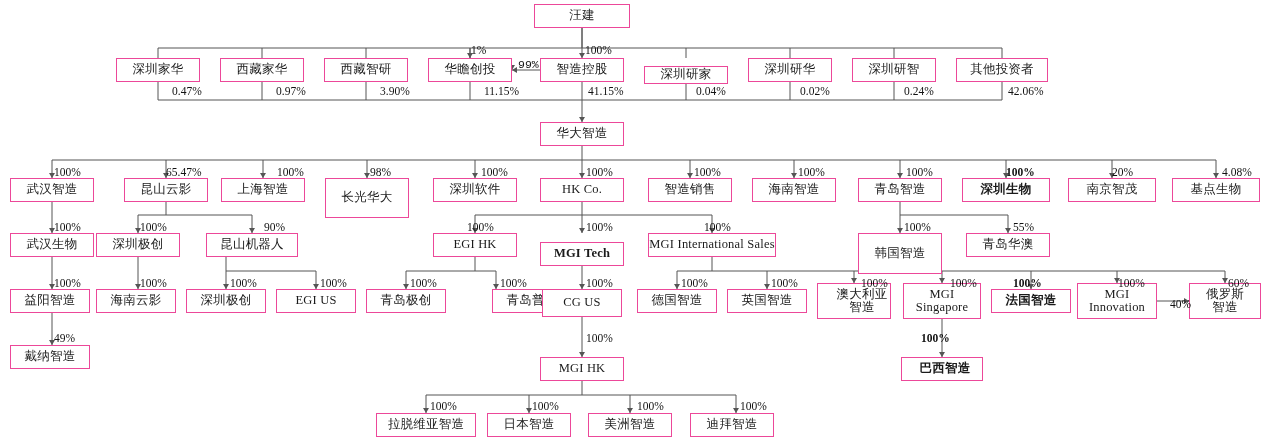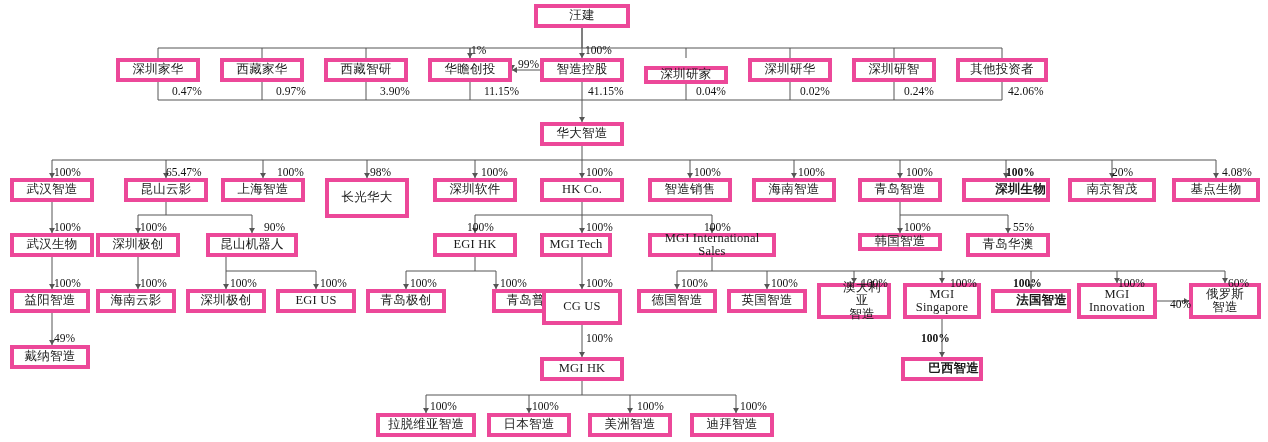--- a/index.html
+++ b/index.html
@@ -1,28 +1,28 @@
 <!DOCTYPE html>
 <html><head>
 <meta charset="utf-8">
 <style>
   html,body{margin:0;padding:0;background:#fff;}
   body{font-family:"Liberation Serif","DejaVu Serif",serif;color:#000;}
   #chart{position:relative;width:1268px;height:442px;overflow:hidden;background:#fff;}
   #svglayer{position:absolute;left:0;top:0;width:1268px;height:442px;}
   .node{
     position:absolute;box-sizing:border-box;
-    border:4px solid #ec4899;background:#fff;
+    border:1px solid #ec4899;background:#fff;
     display:flex;align-items:center;justify-content:center;
     text-align:center;line-height:1.08;
     font-size:12.5px;color:#1a1a1a;
     letter-spacing:.2px;
     z-index:3;
   }
-  .node.bold{font-weight:bold;justify-content:flex-end;}
+  .node.bold{font-weight:bold;}
   .lbl{
     position:absolute;font-size:11.5px;color:#111;
     white-space:nowrap;z-index:4;background:transparent;
     font-family:"Liberation Serif","DejaVu Serif",serif;
   }
   .lbl.bold{font-weight:bold;}
 </style>
 </head>
 <body>
 
@@ -235,27 +235,27 @@
       </div>
       <div class="node" style="left: 96px; top: 233px; width: 84px; height: 24px;">
         <span style="white-space: pre-line;">深圳极创</span>
       </div>
       <div class="node" style="left: 206px; top: 233px; width: 92px; height: 24px;">
         <span style="white-space: pre-line;">昆山机器人</span>
       </div>
       <div class="node" style="left: 433px; top: 233px; width: 84px; height: 24px;">
         <span style="white-space: pre-line;">EGI HK</span>
       </div>
-      <div class="node" style="left: 540px; top: 233px; width: 72px; height: 24px;">
+      <div class="node" style="left: 540px; top: 242px; width: 84px; height: 24px; font-weight: bold;">
         <span style="white-space: pre-line;">MGI Tech</span>
       </div>
       <div class="node" style="left: 648px; top: 233px; width: 128px; height: 24px;">
         <span style="white-space: pre-line;">MGI International Sales</span>
       </div>
-      <div class="node" style="left: 858px; top: 233px; width: 84px; height: 18px;">
+      <div class="node" style="left: 858px; top: 233px; width: 84px; height: 41px;">
         <span style="white-space: pre-line;">韩国智造</span>
       </div>
       <div class="node" style="left: 966px; top: 233px; width: 84px; height: 24px;">
         <span style="white-space: pre-line;">青岛华澳</span>
       </div>
       <div class="node" style="left: 10px; top: 289px; width: 80px; height: 24px;">
         <span style="white-space: pre-line;">益阳智造</span>
       </div>
       <div class="node" style="left: 96px; top: 289px; width: 80px; height: 24px;">
         <span style="white-space: pre-line;">海南云影</span>
@@ -265,21 +265,21 @@
       </div>
       <div class="node" style="left: 276px; top: 289px; width: 80px; height: 24px;">
         <span style="white-space: pre-line;">EGI US</span>
       </div>
       <div class="node" style="left: 366px; top: 289px; width: 80px; height: 24px;">
         <span style="white-space: pre-line;">青岛极创</span>
       </div>
       <div class="node" style="left: 456px; top: 289px; width: 80px; height: 24px; margin-left: 36px;">
         <span style="white-space: pre-line;">青岛普惠</span>
       </div>
-      <div class="node" style="left: 542px; top: 289px; width: 80px; height: 36px;">
+      <div class="node" style="left: 542px; top: 289px; width: 80px; height: 28px;">
         <span style="white-space: pre-line;">CG US</span>
       </div>
       <div class="node" style="left: 637px; top: 289px; width: 80px; height: 24px;">
         <span style="white-space: pre-line;">德国智造</span>
       </div>
       <div class="node" style="left: 727px; top: 289px; width: 80px; height: 24px;">
         <span style="white-space: pre-line;">英国智造</span>
       </div>
       <div class="node" style="left: 817px; top: 283px; width: 74px; height: 36px; padding-left: 16px;">
         <span style="white-space: pre-line;">澳大利亚
@@ -318,21 +318,21 @@
       <div class="node" style="left: 588px; top: 413px; width: 84px; height: 24px;">
         <span style="white-space: pre-line;">美洲智造</span>
       </div>
       <div class="node" style="left: 690px; top: 413px; width: 84px; height: 24px;">
         <span style="white-space: pre-line;">迪拜智造</span>
       </div>
     </div>
   <div id="labels">
       <div class="lbl" style="left: 585px; top: 44px;">100%</div>
       <div class="lbl" style="left: 471px; top: 44px;">1%</div>
-      <div class="lbl" style="left: 518px; top: 58px;">99%</div>
+      <div class="lbl" style="left: 518px; top: 58px; font-family: Liberation Mono, monospace;">99%</div>
       <div class="lbl" style="left: 172px; top: 85px;">0.47%</div>
       <div class="lbl" style="left: 276px; top: 85px;">0.97%</div>
       <div class="lbl" style="left: 380px; top: 85px;">3.90%</div>
       <div class="lbl" style="left: 484px; top: 85px;">11.15%</div>
       <div class="lbl" style="left: 588px; top: 85px;">41.15%</div>
       <div class="lbl" style="left: 696px; top: 85px;">0.04%</div>
       <div class="lbl" style="left: 800px; top: 85px;">0.02%</div>
       <div class="lbl" style="left: 904px; top: 85px;">0.24%</div>
       <div class="lbl" style="left: 1008px; top: 85px;">42.06%</div>
       <div class="lbl" style="left: 54px; top: 166px;">100%</div>

